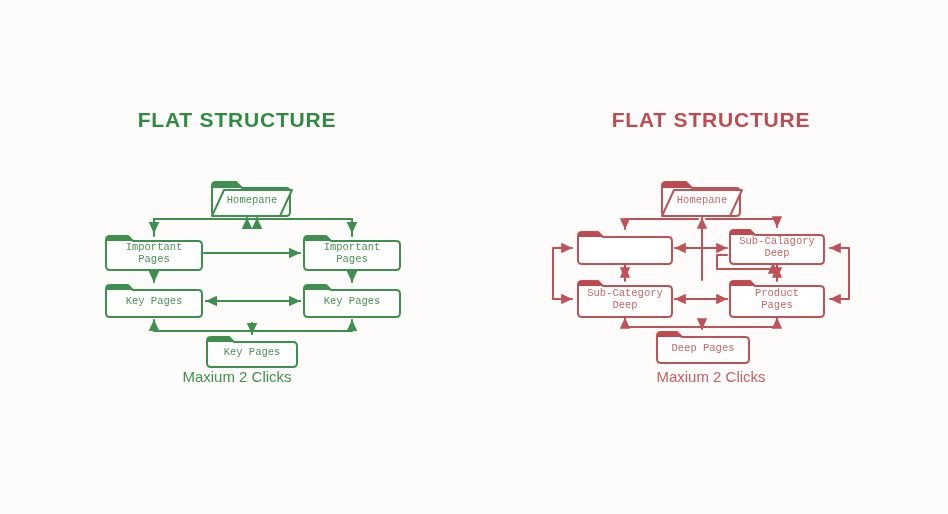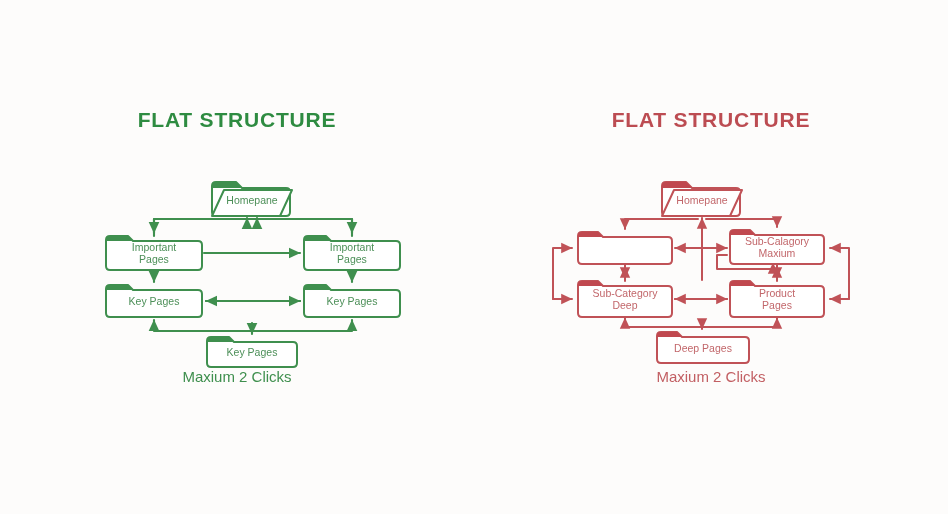--- a/index.html
+++ b/index.html
@@ -51,20 +51,21 @@
     white-space: nowrap;
   }
   #panel-flat .panel-caption { color: #3f8f4e; }
   #panel-deep .panel-caption { color: #c25f63; }
 
   .diagram {
     position: absolute;
     top: 0; left: 0;
     width: 474px;
     height: 438px;
+    font-family: Liberation Mono, monospace;
   }
   .diagram svg {
     position: absolute;
     top: 0; left: 0;
     width: 474px;
     height: 514px;
     overflow: visible;
   }
   .node-label {
     position: absolute;
@@ -231,21 +232,21 @@
           <path d="M104,236 q0,-4 4,-4 L124,232 l5,5 L104,237 Z"></path>
           <path d="M256,234 q0,-4 4,-4 L276,230 l5,5 L256,235 Z"></path>
           <path d="M104,285 q0,-4 4,-4 L124,281 l5,5 L104,286 Z"></path>
           <path d="M256,285 q0,-4 4,-4 L276,281 l5,5 L256,286 Z"></path>
           <path d="M183,336 q0,-4 4,-4 L203,332 l5,5 L183,337 Z"></path>
         </g>
       </svg>
 
       <div class="node-label" style="left:188px; top:186px; width:80px; height:30px;">Homepane</div>
       <div class="node-label" style="left:256px; top:232px; width:94px; height:32px;">Sub-Calagory
-Maxium</div>
+Deep</div>
       <div class="node-label" style="left:104px; top:283px; width:94px; height:34px;">Sub-Category
 Deep</div>
       <div class="node-label" style="left:256px; top:283px; width:94px; height:34px;">Product
 Pages</div>
       <div class="node-label" style="left:183px; top:334px; width:92px; height:29px;">Deep Pages</div>
     </div>
 
     <div class="panel-caption">Maxium 2 Clicks</div>
   </div>
 

